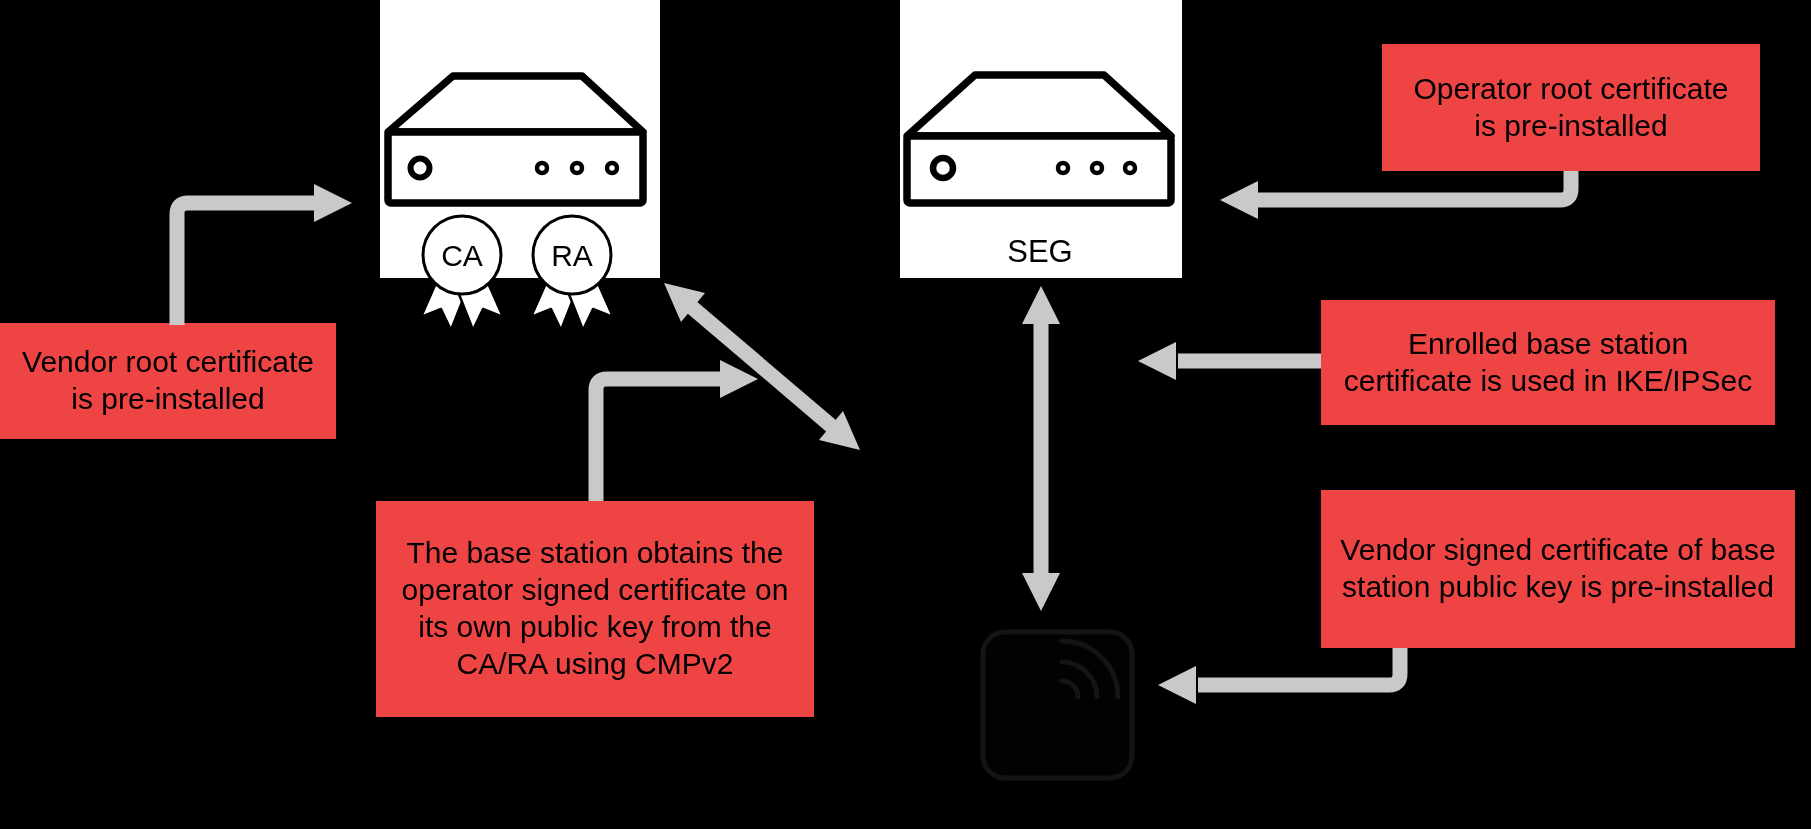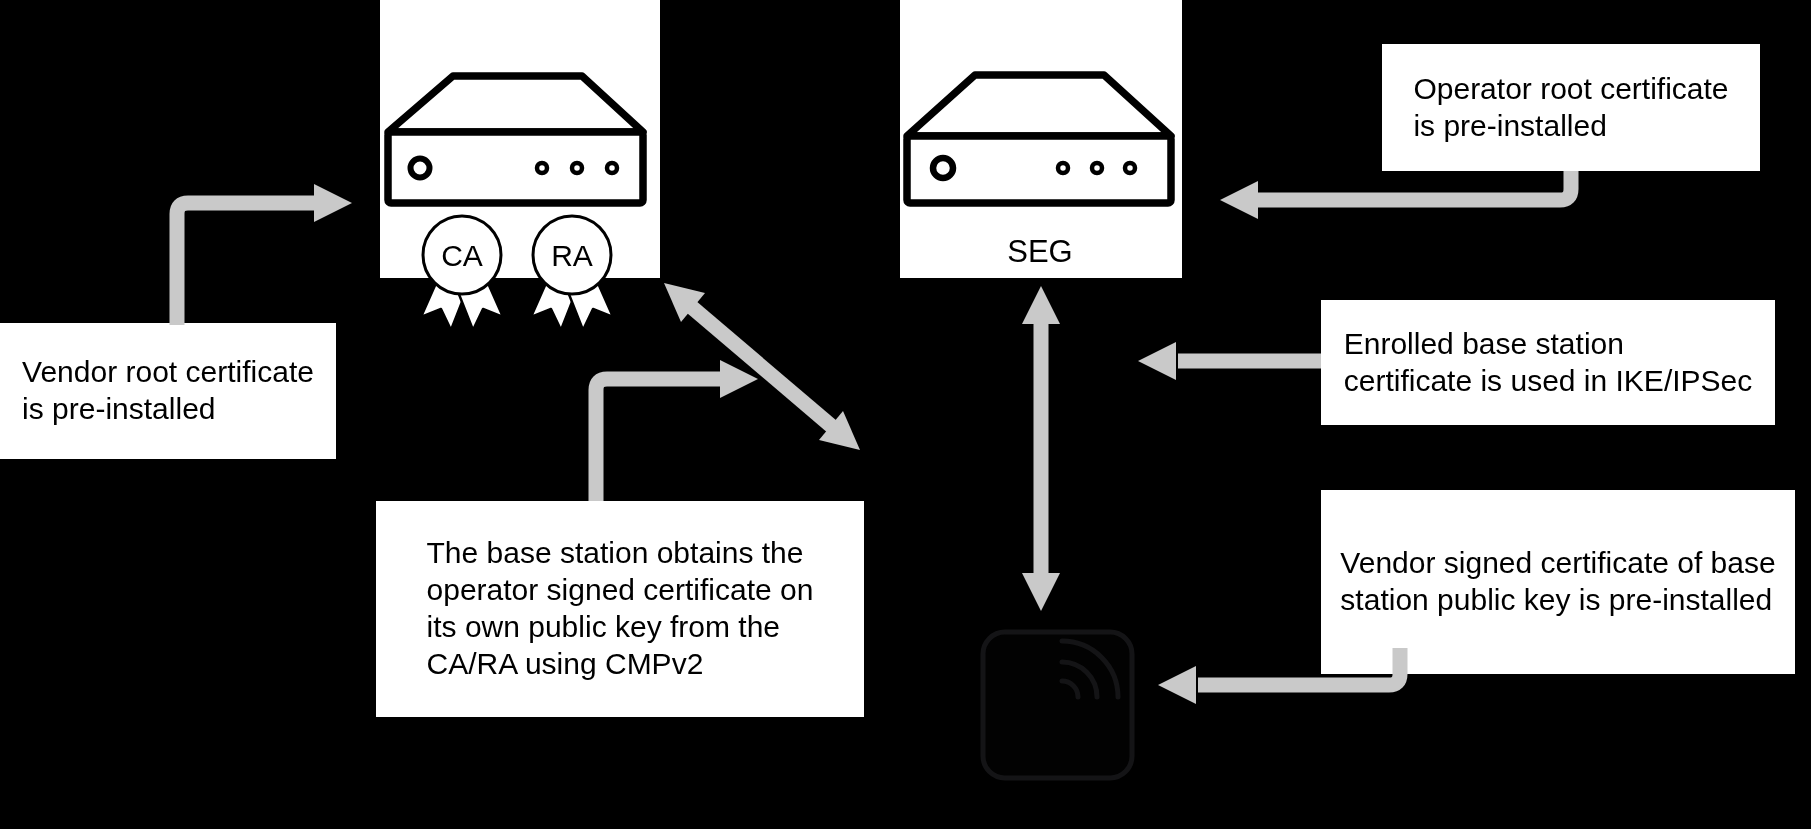--- a/index.html
+++ b/index.html
@@ -14,25 +14,25 @@
     background: #000000;
     overflow: hidden;
     font-family: "Liberation Sans", sans-serif;
   }
   .white-box {
     position: absolute;
     background: #ffffff;
   }
   .note-box {
     position: absolute;
-    background: #ffffff;
+    background: #ef4444;
     display: flex;
     align-items: center;
     justify-content: center;
-    text-align: left;
+    text-align: center;
   }
   .note-text {
     color: #000000;
     font-size: 30px;
     line-height: 1.23;
     white-space: pre-line;
   }
   .gfx {
     position: absolute;
     left: 0;
@@ -49,43 +49,43 @@
   }
 </style>
 </head>
 <body>
 
 <div class="canvas">
 
   <div class="white-box" style="left:380px; top:0; width:280px; height:278px;"></div>
   <div class="white-box" style="left:900px; top:0; width:282px; height:278px;"></div>
 
-  <div class="note-box" style="left:0; top:323px; width:336px; height:136px;">
+  <div class="note-box" style="left:0; top:323px; width:336px; height:116px;">
     <div class="note-text">Vendor root certificate
 is pre-installed</div>
   </div>
 
   <div class="note-box" style="left:1382px; top:44px; width:378px; height:127px;">
     <div class="note-text">Operator root certificate
 is pre-installed</div>
   </div>
 
   <div class="note-box" style="left:1321px; top:300px; width:454px; height:125px;">
     <div class="note-text">Enrolled base station
 certificate is used in IKE/IPSec</div>
   </div>
 
-  <div class="note-box" style="left:376px; top:501px; width:488px; height:216px;">
+  <div class="note-box" style="left:376px; top:501px; width:438px; height:216px;">
     <div class="note-text">The base station obtains the
 operator signed certificate on
 its own public key from the
 CA/RA using CMPv2</div>
   </div>
 
-  <div class="note-box" style="left:1321px; top:490px; width:474px; height:184px;">
+  <div class="note-box" style="left:1321px; top:490px; width:474px; height:158px;">
     <div class="note-text">Vendor signed certificate of base
 station public key is pre-installed</div>
   </div>
 
   <svg class="gfx" width="1811" height="829" viewBox="0 0 1811 829">
 
     <g stroke="#c9c9c9" stroke-width="15" fill="none">
 
       <path d="M 177,325 L 177,214 Q 177,203 188,203 L 314,203"></path>
 

